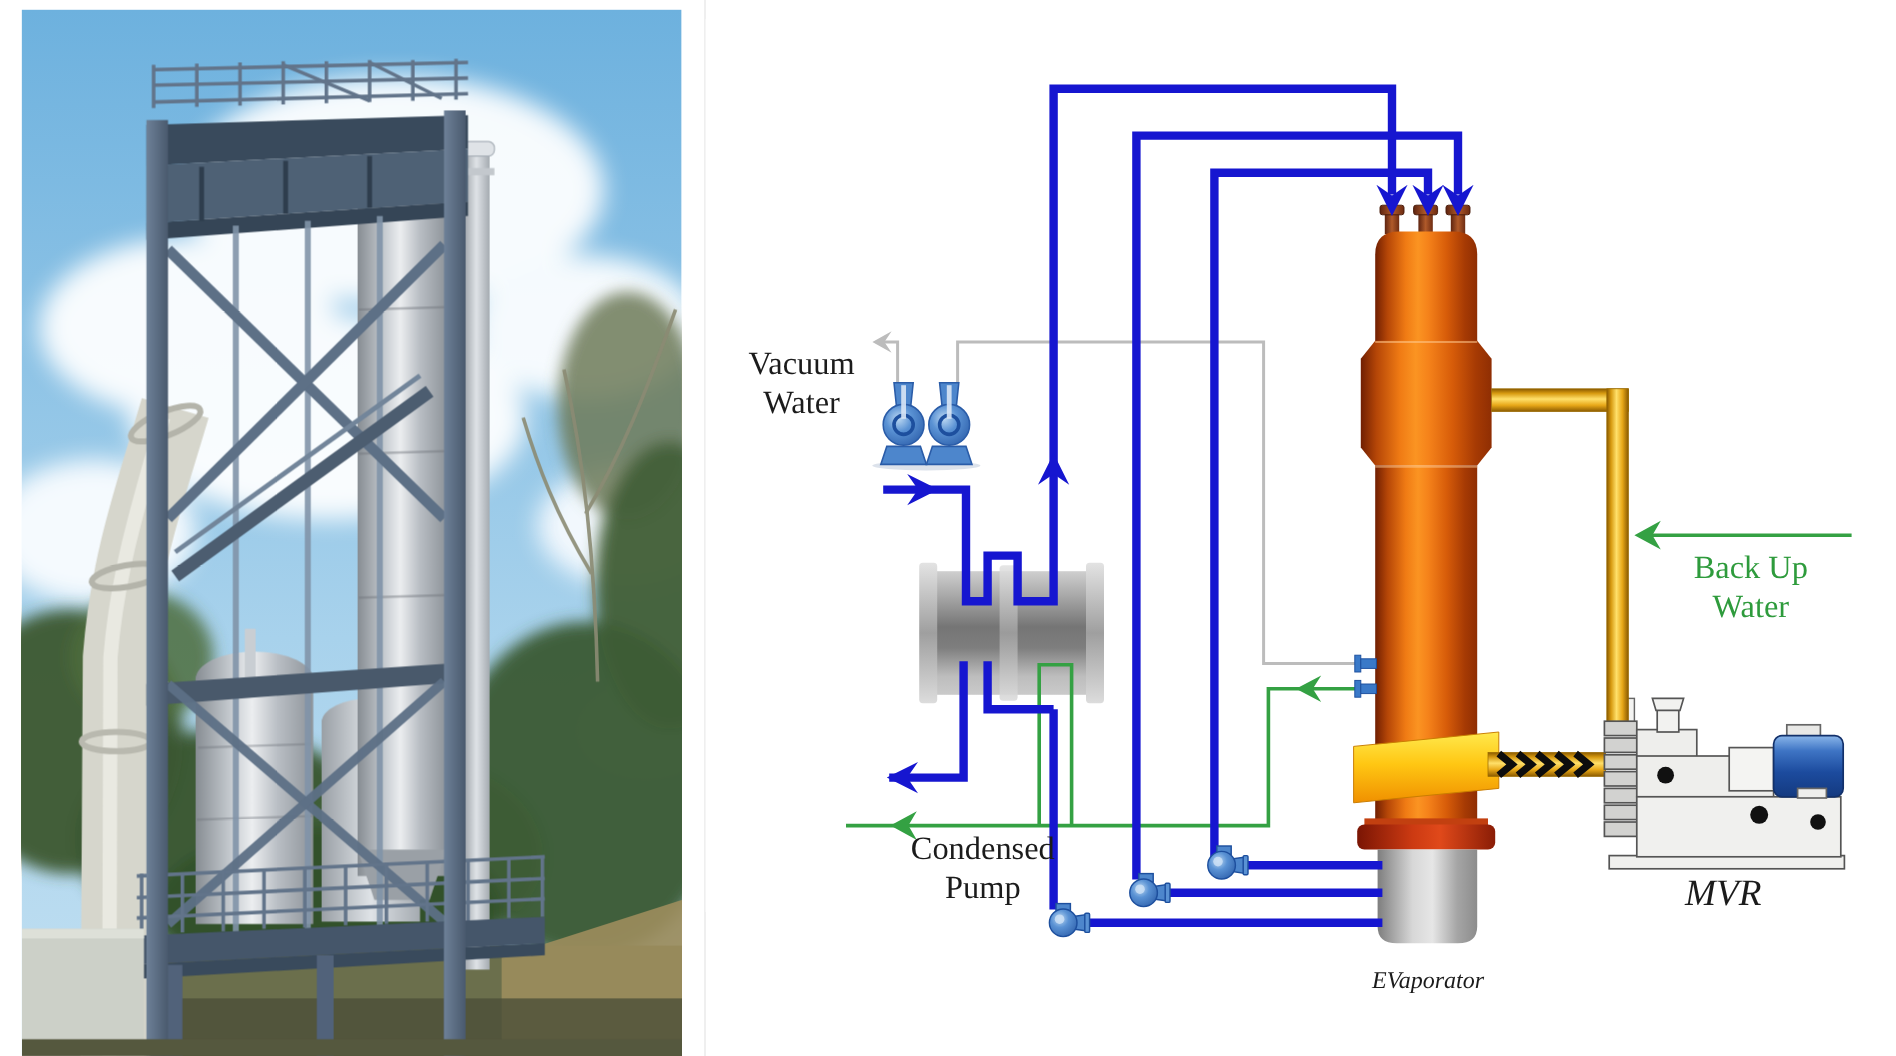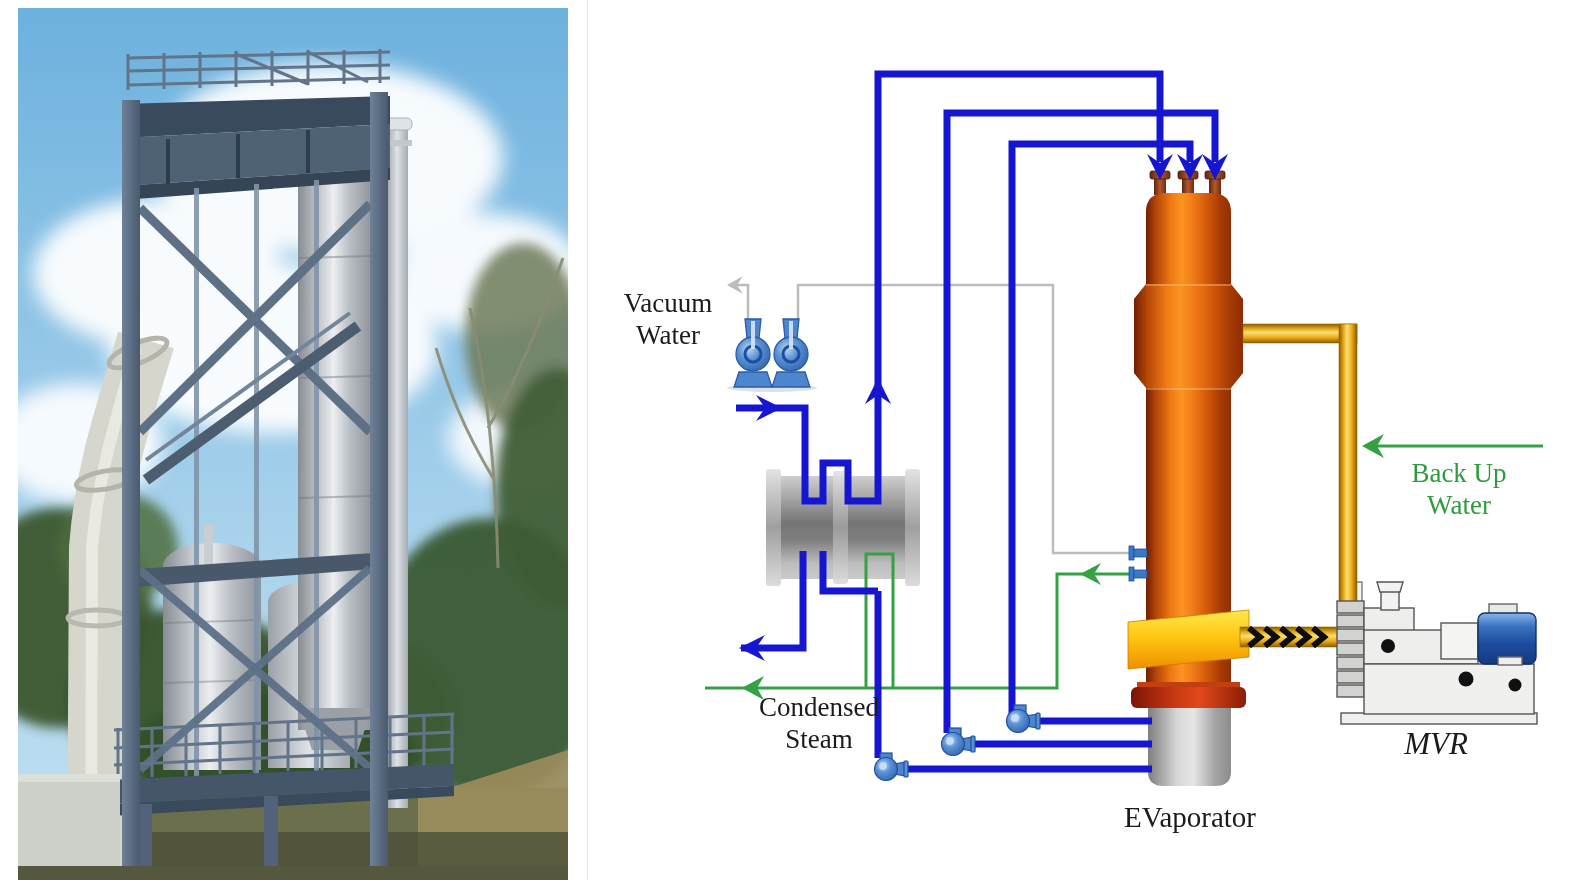--- a/index.html
+++ b/index.html
@@ -6,21 +6,21 @@
   body{width:1580px;height:880px;position:relative;overflow:hidden;font-family:"Liberation Serif",serif;}
   .photo-panel{position:absolute;left:18px;top:8px;width:550px;height:872px;}
   .divider{position:absolute;left:587px;top:0;width:1px;height:880px;background:#e4e4e4;}
   .diagram-panel{position:absolute;left:588px;top:16px;width:992px;height:744px;background:#ffffff;}
   svg{display:block;}
   .dlabel{position:absolute;transform:translateX(-50%);text-align:center;
           font-family:"Liberation Serif",serif;font-size:27px;line-height:32px;
           color:var(--label-black,#1b1b1b);white-space:nowrap;}
   .dlabel.green{color:var(--steam-green,#2e9b3c);}
   .dlabel.big{font-size:31px;font-style:italic;}
-  .dlabel.evap{font-size:29px;}
+  .dlabel.evap{font-size:20px;font-style:italic;}
   
   .pb{stroke:var(--pipe-blue,#1616d0);fill:none;stroke-width:7;}
   .pbf{fill:var(--pipe-blue,#1616d0);stroke:none;}
   .pg{stroke:var(--pipe-green,#34a143);fill:none;stroke-width:3;}
   .pgf{fill:var(--pipe-green,#34a143);stroke:none;}
   .pgr{stroke:var(--pipe-gray,#bcbcbc);fill:none;stroke-width:2.5;}
   .pgrf{fill:var(--pipe-gray,#bcbcbc);stroke:none;}
 </style>
 </head>
 <body>
@@ -419,21 +419,21 @@
     </g>
   </g>
 </svg>
 
   <div class="dlabel" style="left:80px;top:271px;">
     <div>Vacuum</div>
     <div>Water</div>
   </div>
   <div class="dlabel" style="left:191px;top:675px;margin-left:40px;">
     <div>Condensed</div>
-    <div>Steam</div>
+    <div>Pump</div>
   </div>
   <div class="dlabel green" style="left:871px;top:441px;">
     <div>Back Up</div>
     <div>Water</div>
   </div>
   <div class="dlabel big" style="left:848px;top:712px;">MVR</div>
   <div class="dlabel evap" style="left:602px;top:785px;">EVaporator</div>
 </div>
 
 </body></html>

